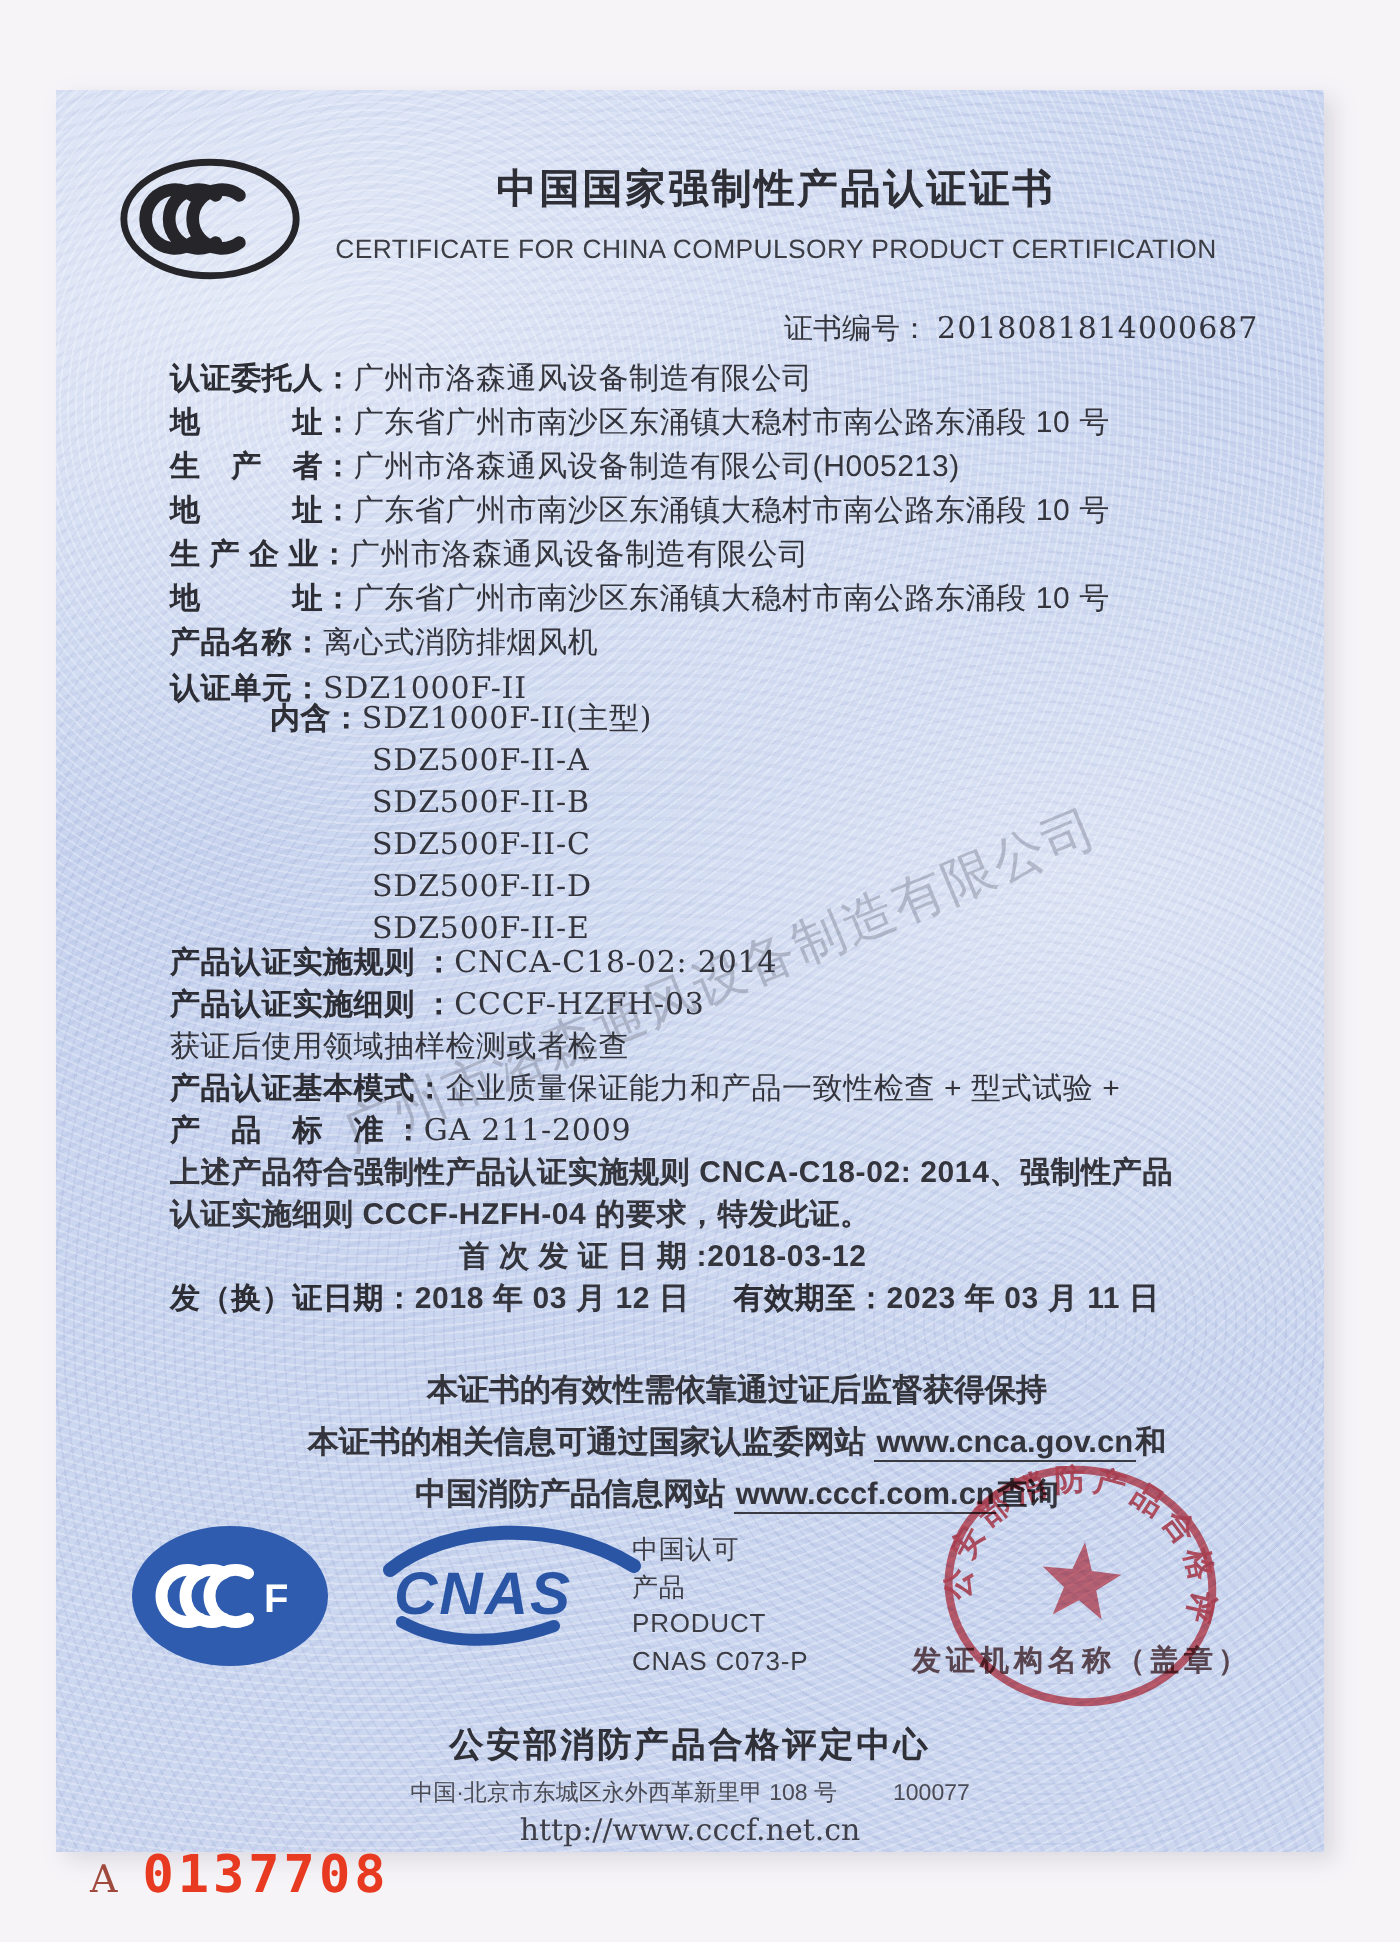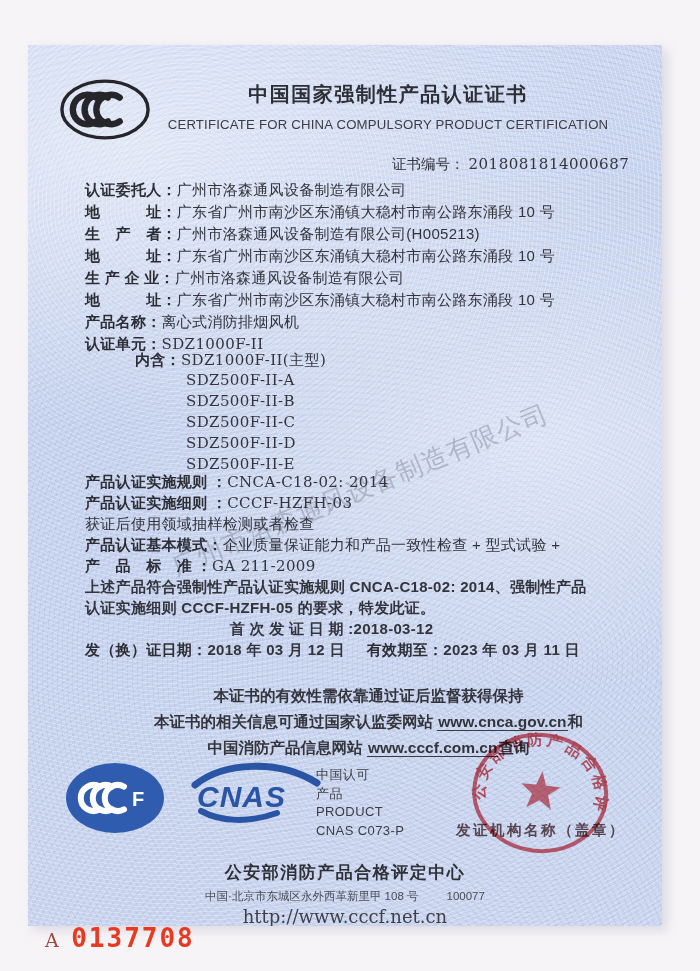--- a/index.html
+++ b/index.html
@@ -46,21 +46,21 @@
   .cnas-logo{left:163px;top:714px;width:130px;height:66px;z-index:1;}
   .accred{left:288px;top:721px;font-size:13px;line-height:18.5px;letter-spacing:.4px;
           color:#3b3c44;z-index:1;}
   .stamp-caption{left:428px;top:776px;font-size:14.5px;font-weight:bold;letter-spacing:2.5px;
                  color:#58444e;z-index:2;white-space:nowrap;}
   .stamp{left:430px;top:684px;width:164px;height:132px;z-index:3;mix-blend-mode:multiply;opacity:.92;}
   .issuer-name{left:0;top:816px;width:634px;text-align:center;font-size:17px;font-weight:bold;
                letter-spacing:1.5px;color:#2f3038;z-index:1;}
   .issuer-address{left:0;top:844px;width:634px;text-align:center;font-size:11.5px;color:#4a4b55;z-index:1;}
   .issuer-address .post{margin-left:28px;}
-  .issuer-web{left:0;top:861px;width:634px;text-align:center;font-size:18px;color:#3e3f48;
+  .issuer-web{left:0;top:861px;width:634px;text-align:center;font-size:15px;color:#3e3f48;
               font-family:"DejaVu Serif","Liberation Serif",serif;z-index:1;}
   .serial{position:absolute;left:33px;top:923px;white-space:nowrap;margin-left:12px;}
   .serial-prefix{font-family:"DejaVu Serif","Liberation Serif",serif;font-size:19px;color:#a04a3e;}
   .serial-number{font-family:"DejaVu Sans Mono","Liberation Mono",monospace;font-size:26px;
                  font-weight:bold;color:#e83a20;letter-spacing:2px;margin-left:8px;}
 </style>
 </head>
 <body>
 
 <div class="page">
@@ -109,21 +109,21 @@
       <div class="line model-item code">SDZ500F-II-E</div>
     </div>
 
     <div class="abs group group-rules">
       <div class="line"><span class="lbl">产品认证实施规则 ：</span><span class="code">CNCA-C18-02: 2014</span></div>
       <div class="line"><span class="lbl">产品认证实施细则 ：</span><span class="code">CCCF-HZFH-03</span></div>
       <div class="line">获证后使用领域抽样检测或者检查</div>
       <div class="line"><span class="lbl">产品认证基本模式：</span><span>企业质量保证能力和产品一致性检查 + 型式试验 +</span></div>
       <div class="line"><span class="lbl">产　品　标　准 ：</span><span class="code">GA 211-2009</span></div>
       <div class="line sem">上述产品符合强制性产品认证实施规则 CNCA-C18-02: 2014、强制性产品</div>
-      <div class="line sem">认证实施细则 CCCF-HZFH-05 的要求，特发此证。</div>
+      <div class="line sem">认证实施细则 CCCF-HZFH-04 的要求，特发此证。</div>
       <div class="line first-issue">首 次 发 证 日 期 :2018-03-12</div>
       <div class="line"><span class="lbl">发（换）证日期：</span><span class="sem">2018 年 03 月 12 日</span><span class="lbl gap-left">有效期至：</span><span class="sem">2023 年 03 月 11 日</span></div>
     </div>
 
     <div class="abs notice">
       <div class="nline">本证书的有效性需依靠通过证后监督获得保持</div>
       <div class="nline"><span>本证书的相关信息可通过国家认监委网站 </span><span class="url">www.cnca.gov.cn</span><span>和</span></div>
       <div class="nline"><span>中国消防产品信息网站 </span><span class="url">www.cccf.com.cn</span><span>查询</span></div>
     </div>
 

